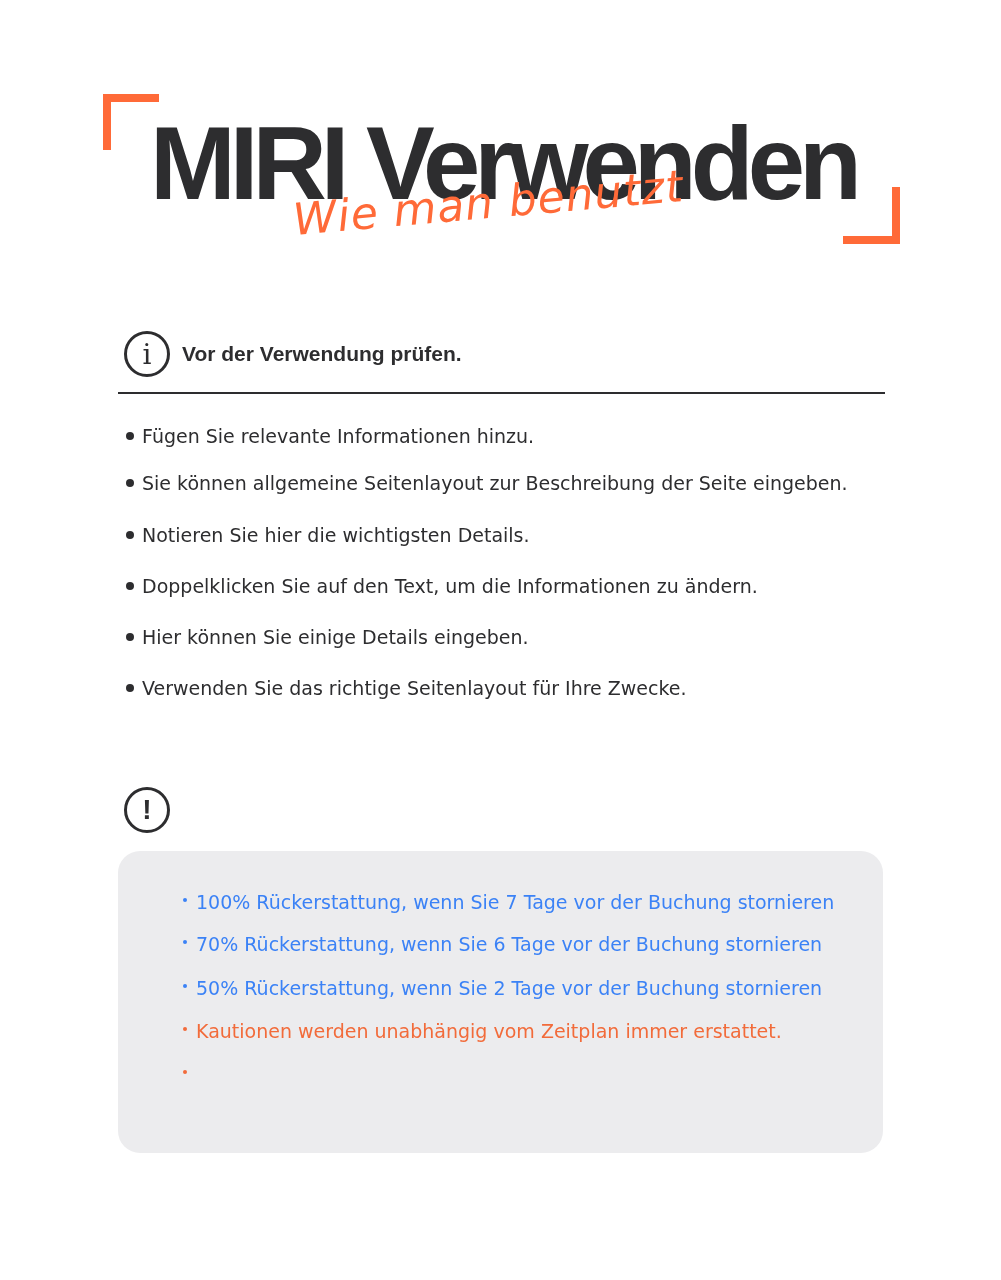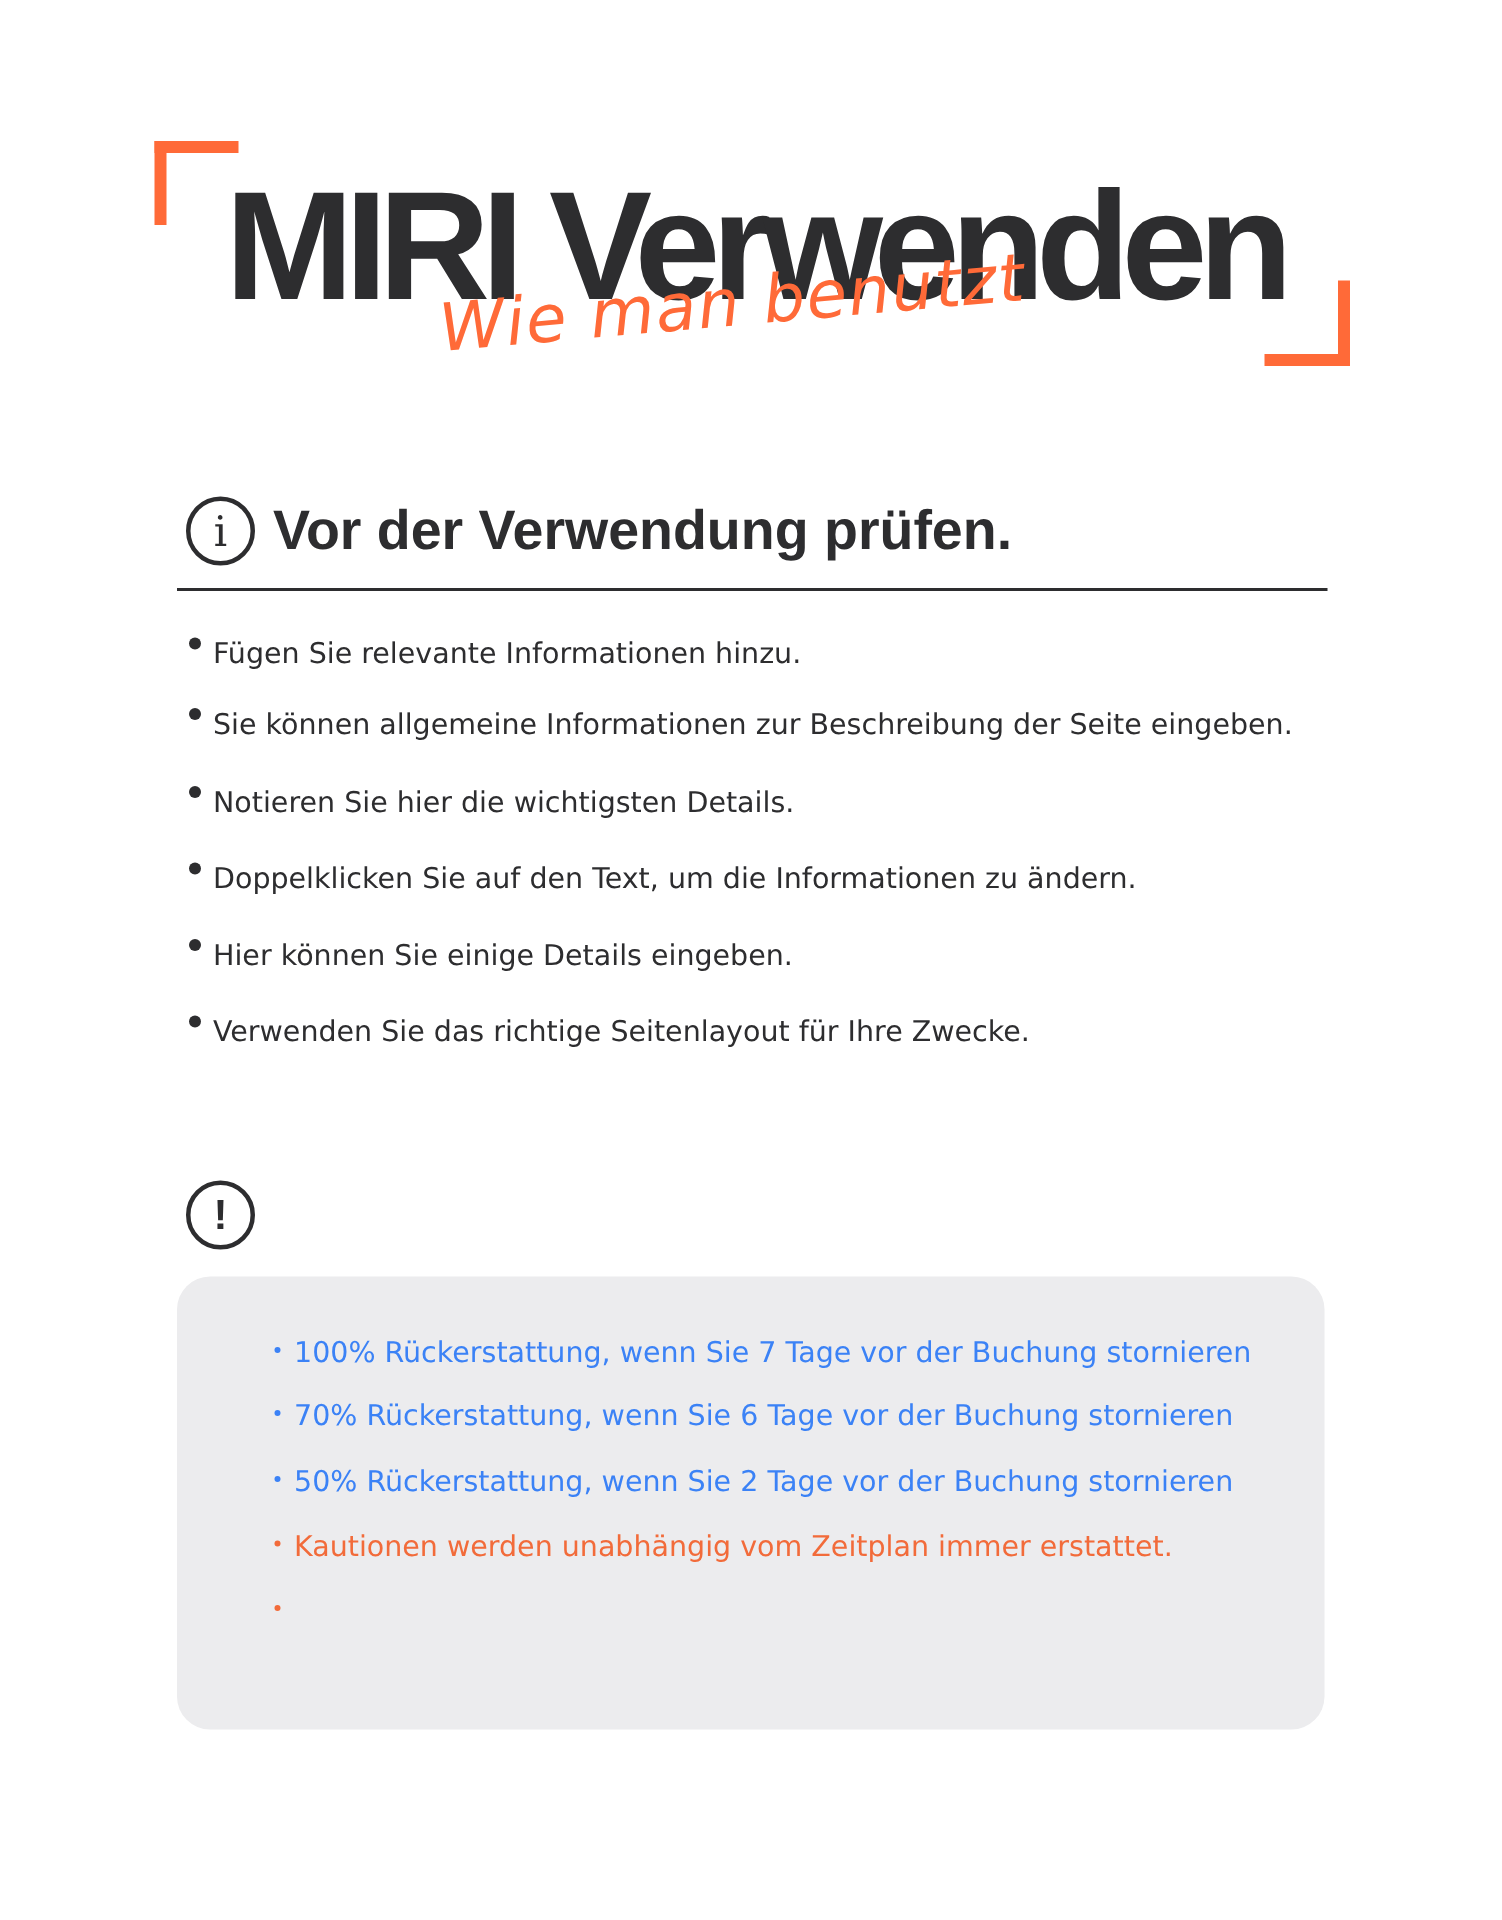--- a/index.html
+++ b/index.html
@@ -29,31 +29,31 @@
   }
 
   .section-head { position: absolute; left: 124px; display: flex; align-items: center; }
   .icon-circle {
     width: 46px; height: 46px; border: 3.5px solid #2d2d2f; border-radius: 50%;
     display: flex; align-items: center; justify-content: center;
     font-family: "DejaVu Serif", serif; font-size: 28px; font-weight: 400; color: #2d2d2f;
     margin-right: 12px;
   }
   .icon-circle.excl { font-family: "Liberation Sans", sans-serif; font-weight: 700; font-size: 28px; }
-  .section-title { font-weight: 700; font-size: 37px; color: #2d2d2f; white-space: nowrap; }
+  .section-title { font-weight: 700; font-size: 21px; color: #2d2d2f; white-space: nowrap; }
   #sec1 { top: 331px; }
   #sec2 { top: 787px; }
 
   .divider { position: absolute; left: 118px; top: 392px; width: 767px; height: 1.5px; background: #2d2d2f; }
 
   .list1 { position: absolute; left: 126px; top: 420px; list-style: none; }
   .list1 li {
     position: absolute; left: 0; white-space: nowrap;
     font-family: "DejaVu Sans", sans-serif; font-size: 19px; color: #2d2d2f;
-    display: flex; align-items: flex-start;
+    display: flex; align-items: center;
   }
   .list1 .dot { display: inline-block; width: 8px; height: 8px; border-radius: 50%; background: #2d2d2f; margin-right: 8px; }
 
   .refund-box {
     position: absolute; left: 118px; top: 851px; width: 765px; height: 302px;
     background: #ececee; border-radius: 22px;
   }
   .list2 { position: absolute; left: 183px; top: 0; list-style: none; }
   .list2 li {
     position: absolute; left: 0; white-space: nowrap;
@@ -84,21 +84,21 @@
 </div>
 <div class="divider"></div>
 
 <ul class="list1">
   <li style="top:5px">
       <span class="dot"></span>
       <span>Fügen Sie relevante Informationen hinzu.</span>
     </li>
   <li style="top:52px">
       <span class="dot"></span>
-      <span>Sie können allgemeine Informationen zur Beschreibung der Seite eingeben.</span>
+      <span>Sie können allgemeine Seitenlayout zur Beschreibung der Seite eingeben.</span>
     </li>
   <li style="top:104px">
       <span class="dot"></span>
       <span>Notieren Sie hier die wichtigsten Details.</span>
     </li>
   <li style="top:155px">
       <span class="dot"></span>
       <span>Doppelklicken Sie auf den Text, um die Informationen zu ändern.</span>
     </li>
   <li style="top:206px">

